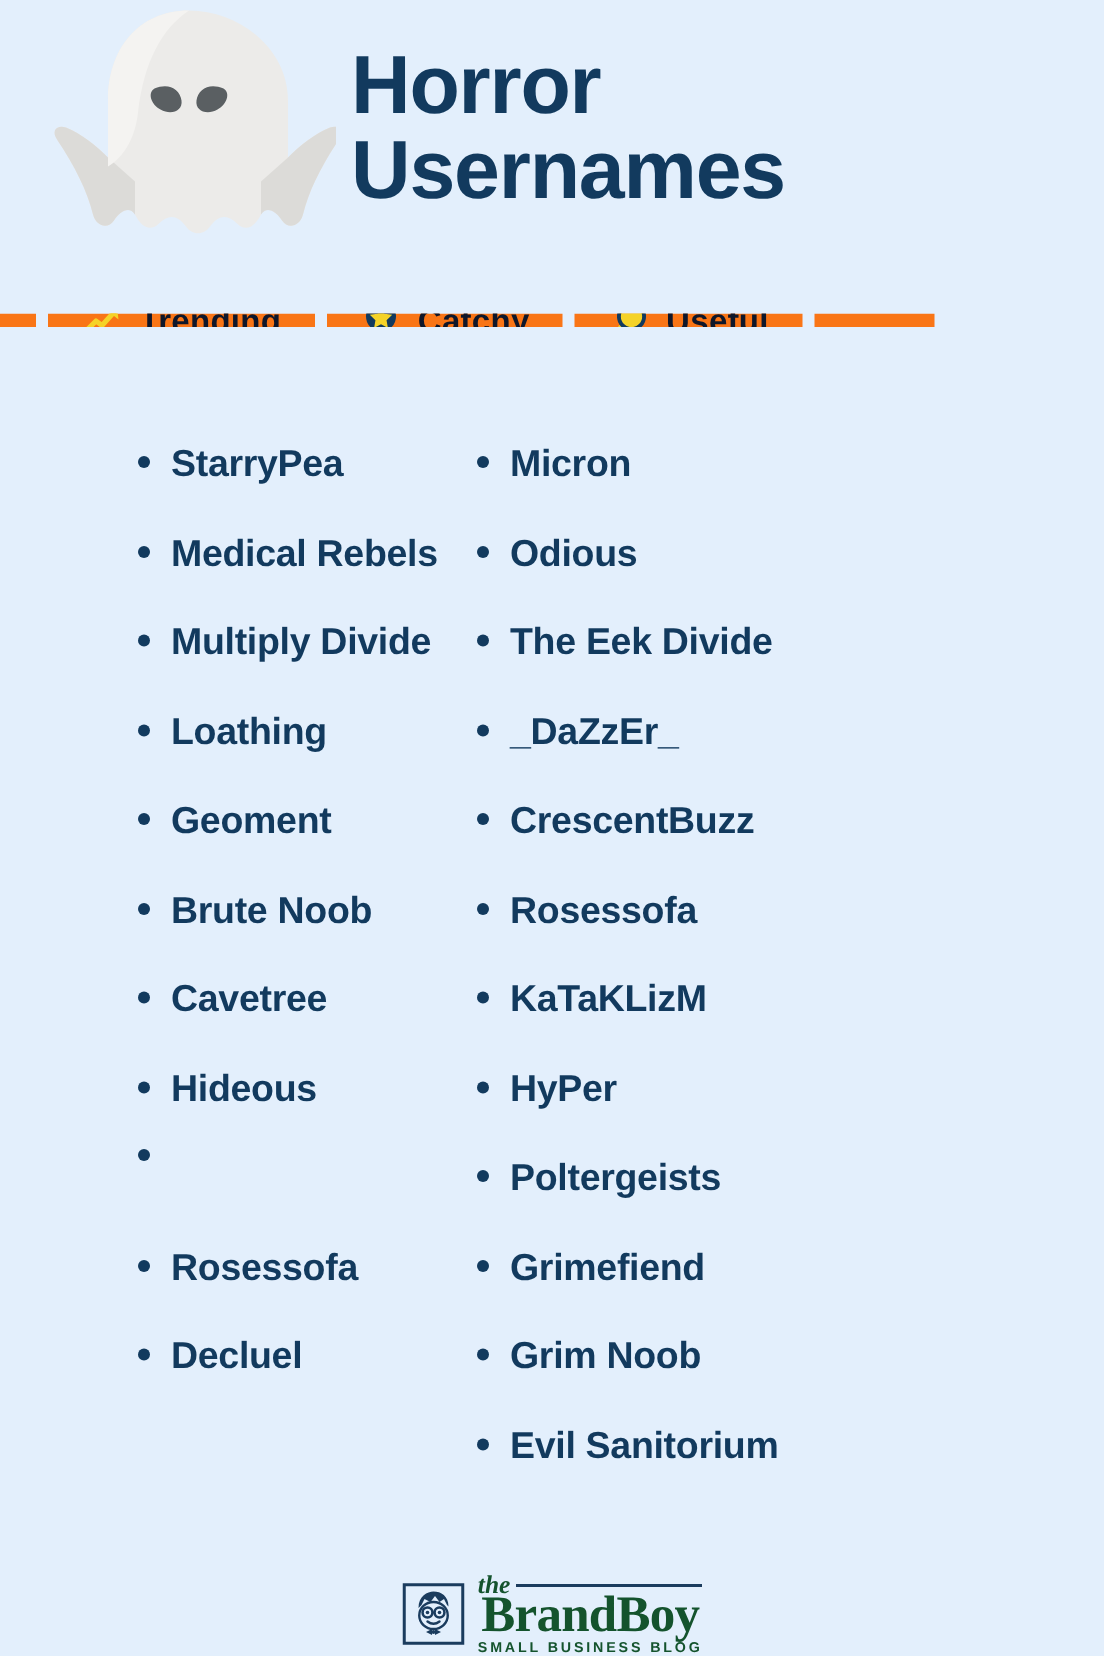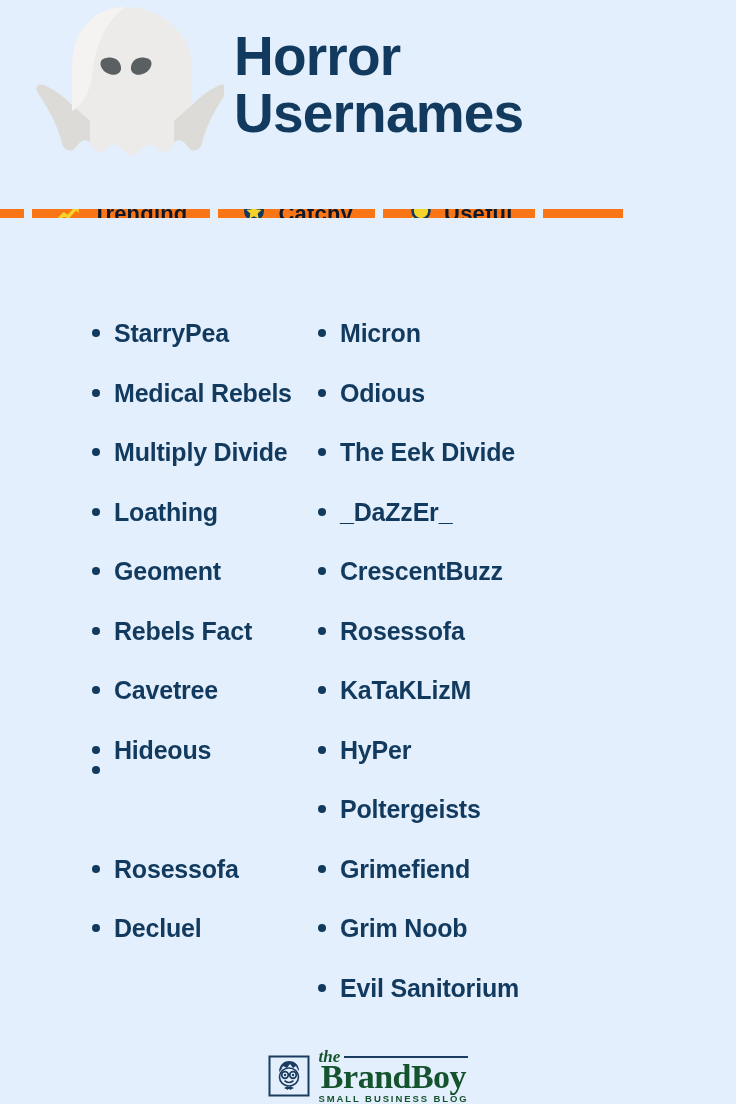--- a/index.html
+++ b/index.html
@@ -124,21 +124,20 @@
     position: relative;
     top: -5px;
   }
 
   .item-label {
     color: #123a5e;
     font-size: 25px;
     font-weight: bold;
     letter-spacing: -0.2px;
     white-space: nowrap;
-    margin-top: 24px;
   }
 
   
   .footer {
     height: 96px;
     display: flex;
     align-items: center;
     justify-content: center;
     gap: 9px;
   }
@@ -289,21 +288,21 @@
       <div class="item">
           <span class="bullet"></span>
           <span class="item-label">Loathing</span>
         </div>
       <div class="item">
           <span class="bullet"></span>
           <span class="item-label">Geoment</span>
         </div>
       <div class="item">
           <span class="bullet"></span>
-          <span class="item-label">Rebels Fact</span>
+          <span class="item-label">Brute Noob</span>
         </div>
       <div class="item">
           <span class="bullet"></span>
           <span class="item-label">Cavetree</span>
         </div>
       <div class="item">
           <span class="bullet"></span>
           <span class="item-label">Hideous</span>
         </div>
       <div class="item">

